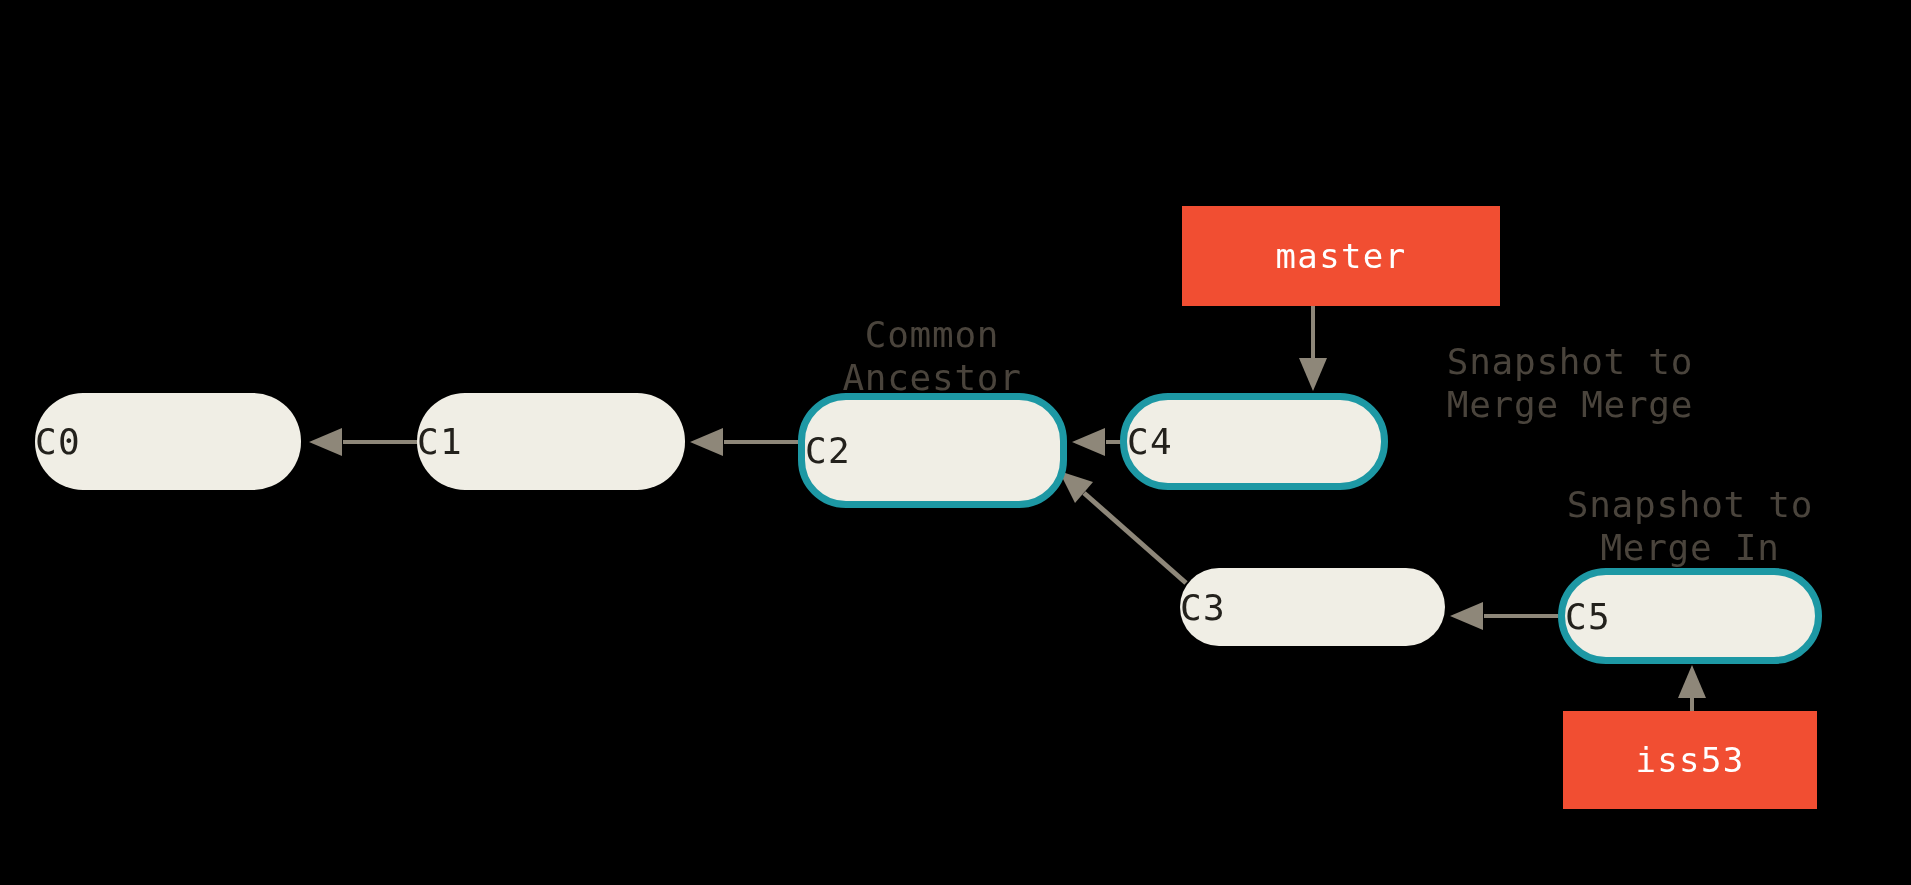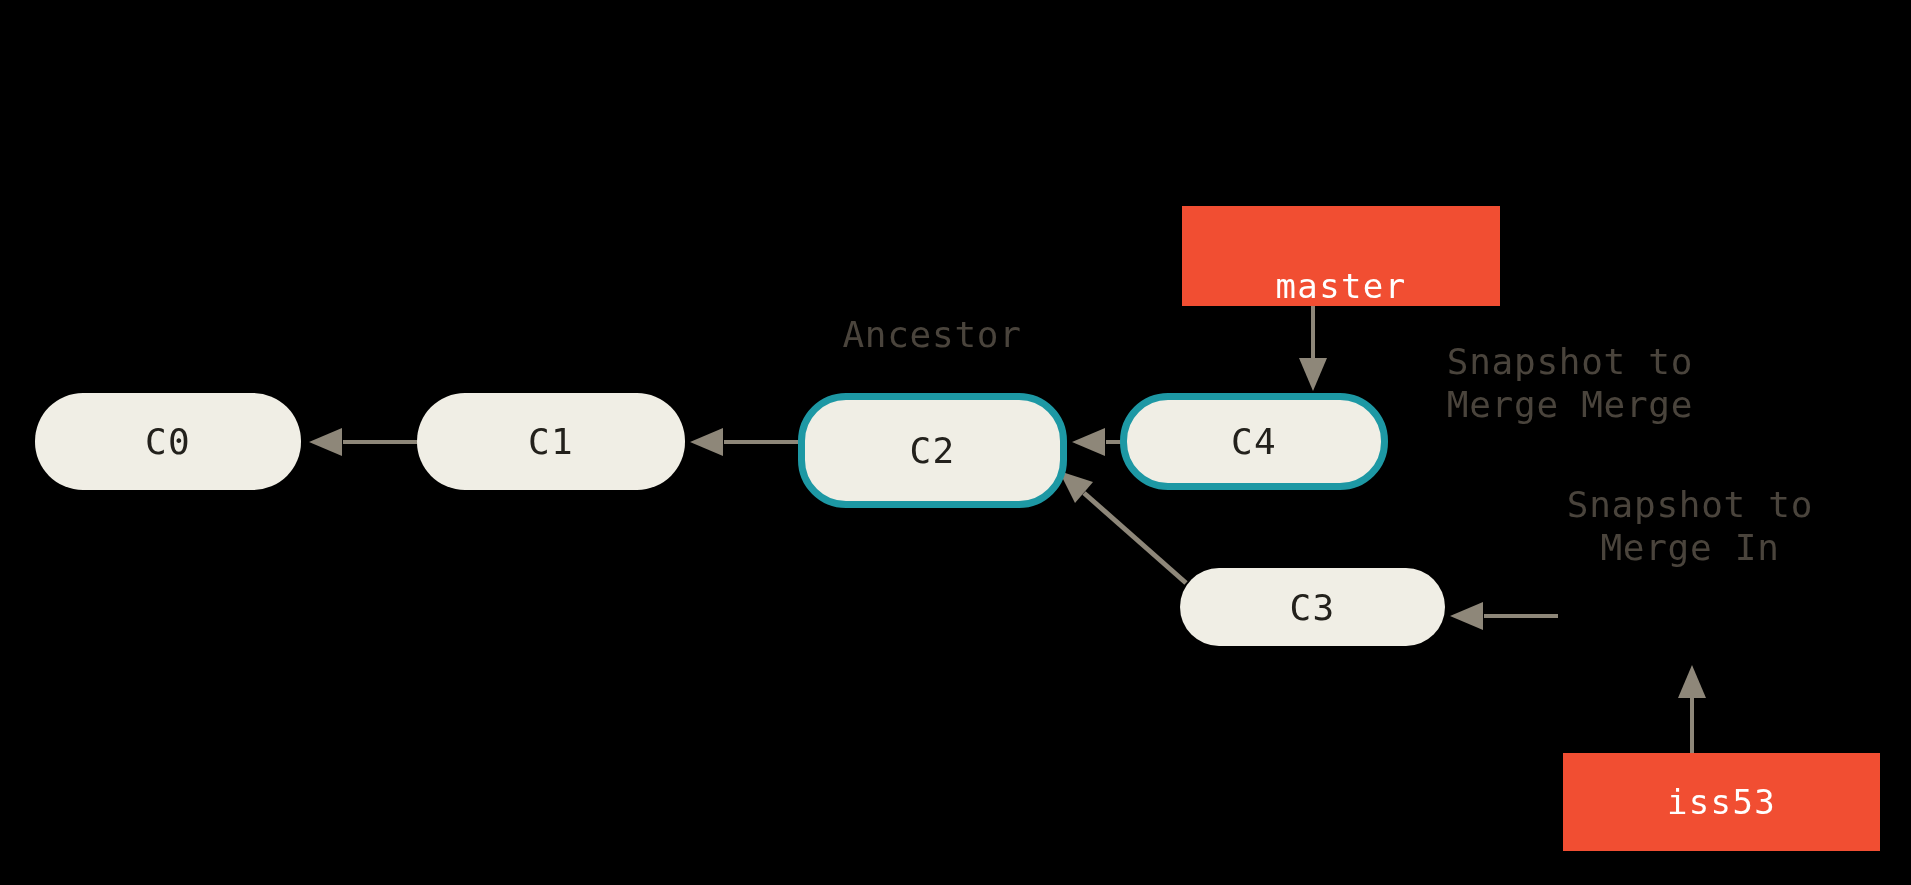--- a/index.html
+++ b/index.html
@@ -33,21 +33,21 @@
     height: 885px;
   }
   .arrows line { stroke: var(--arrow); }
   .arrows polygon { fill: var(--arrow); }
   .commit {
     position: absolute;
     background: var(--node-fill);
     border-radius: 48px;
     display: flex;
     align-items: center;
-    justify-content: center;
+    justify-content: flex-start;
     font-size: 36px;
     color: var(--commit-text);
     letter-spacing: 0.04em;
   }
   .commit.highlight {
     border: 7px solid var(--highlight-border);
   }
   .branch {
     position: absolute;
     background: var(--branch-fill);
@@ -110,30 +110,34 @@
   </div>
 
   <div class="commit highlight" style="left:1120px; top:393px; width:268px; height:97px;">
     <span>C4</span>
   </div>
 
   <div class="commit" style="left:1180px; top:568px; width:265px; height:78px;">
     <span>C3</span>
   </div>
 
+  <div class="commit highlight" style="left:1558px; top:568px; width:264px; height:96px;">
+    <span>C5</span>
+  </div>
 
-  <div class="branch" style="left:1182px; top:206px; width:318px; height:100px;align-items:flex-end;">
+  <div class="branch" style="left:1182px; top:206px; width:318px; height:100px;">
     <span>master</span>
   </div>
 
-  <div class="branch" style="left:1563px; top:753px; width:317px; height:98px;">
+  <div class="branch" style="left:1563px; top:711px; width:254px; height:98px;">
     <span>iss53</span>
   </div>
 
   <div class="annotation" style="left:732px; top:313px; width:400px;">
+    <div>Common</div>
     <div>Ancestor</div>
   </div>
 
   <div class="annotation" style="left:1370px; top:340px; width:400px;">
     <div>Snapshot to</div>
     <div>Merge Merge</div>
   </div>
 
   <div class="annotation" style="left:1490px; top:483px; width:400px;">
     <div>Snapshot to</div>

